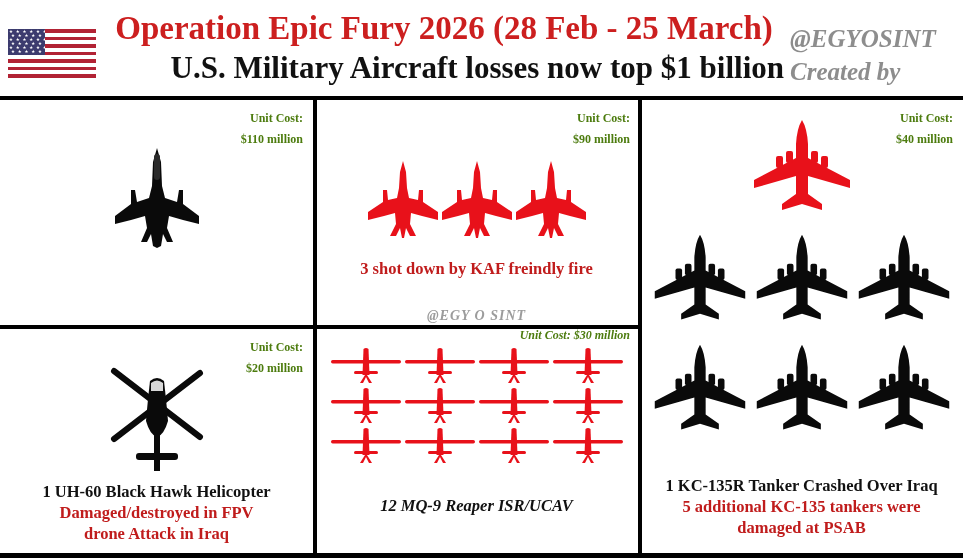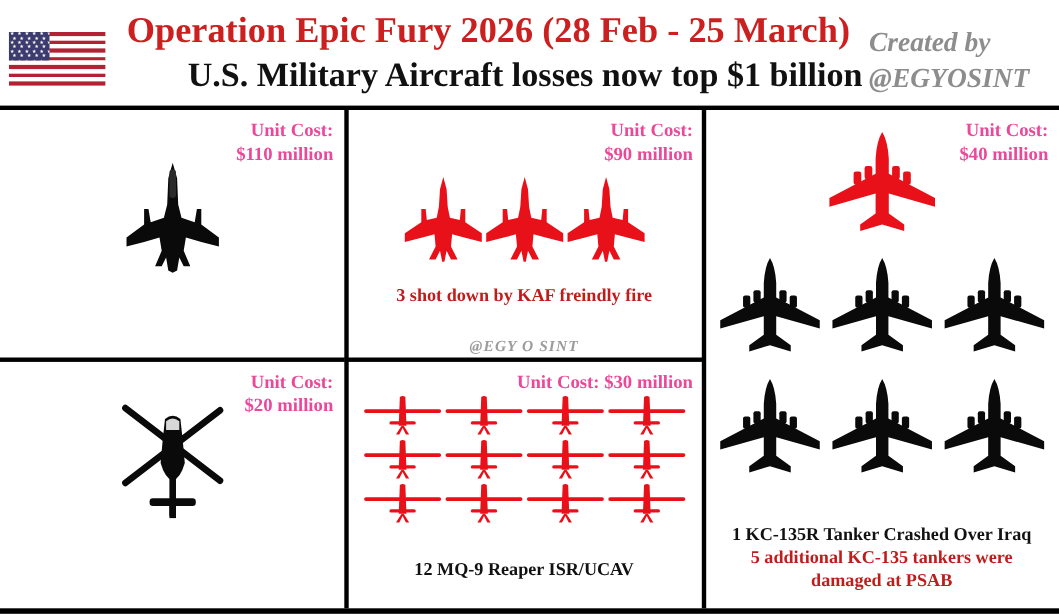--- a/index.html
+++ b/index.html
@@ -94,28 +94,28 @@
   .vdiv-2 { left: 638px; }
 
   .hdiv {
     position: absolute; left: 0; top: 225px; width: 640px; height: 4px; background: #000;
   }
 
   .cell { position: absolute; width: 100%; }
   .cell-tl { left: 0; top: 0;     height: 225px; }
   .cell-bl { left: 0; top: 229px; height: 224px; }
   .cell-tm { left: 0; top: 0;     height: 225px; }
-  .cell-bm { left: 0; top: 229px; height: 224px; }
+  .cell-bm { left: 0; top: 217px; height: 224px; font-style: italic; }
   .cell-r  { left: 0; top: 0;     height: 453px; }
 
   .unit-cost {
     position: absolute; right: 10px; top: 8px;
-    color: #ec4899;
-    font-weight: bold;
-    font-size: 17px;
+    color: #4d7c0f;
+    font-weight: bold;
+    font-size: 12px;
     line-height: 21px;
     text-align: right;
     white-space: pre-line;
   }
 
   .art { position: absolute; left: 0; width: 100%; text-align: center; }
 
   .caption {
     position: absolute; left: 0; width: 100%;
     text-align: center;
@@ -177,22 +177,22 @@
  ★ ★ ★ ★ ★
 ★ ★ ★ ★ ★ ★</div>
   </div>
 
   <div class="title-block">
     <div class="title-line1">Operation Epic Fury 2026 (28 Feb - 25 March)</div>
     <div class="title-line2">U.S. Military Aircraft losses now top $1 billion</div>
   </div>
 
   <div class="credit">
+    <div>@EGYOSINT</div>
     <div>Created by</div>
-    <div>@EGYOSINT</div>
   </div>
 </div>
 
 <div class="grid">
 
   <div class="vdiv vdiv-1"></div>
   <div class="vdiv vdiv-2"></div>
 
   <div class="col-left">
     <div class="hdiv" style="width:313px"></div>
@@ -229,20 +229,25 @@
           <g fill="#0a0a0a">
             <path d="M58 20 Q65 14 72 20 L74 38 L76 60 Q72 74 65 76 Q58 74 54 60 L56 38 Z"></path>
             <rect x="62" y="74" width="6" height="34"></rect>
             <rect x="44" y="92" width="42" height="7" rx="3"></rect>
             <rect x="62" y="99" width="6" height="11"></rect>
           </g>
           <path d="M59 22 Q65 17 71 22 L71 30 L59 30 Z" fill="#d8d8d8"></path>
         </svg>
       </div>
 
+      <div class="caption" style="top:152px">
+        <div class="caption-main">1 UH-60 Black Hawk Helicopter</div>
+        <div class="caption-sub">Damaged/destroyed in FPV
+drone Attack in Iraq</div>
+      </div>
     </div>
   </div>
 
   <div class="col-mid">
     <div class="hdiv" style="width:327px"></div>
 
     <div class="cell cell-tm">
       <div class="unit-cost">Unit Cost:
 $90 million</div>
 

